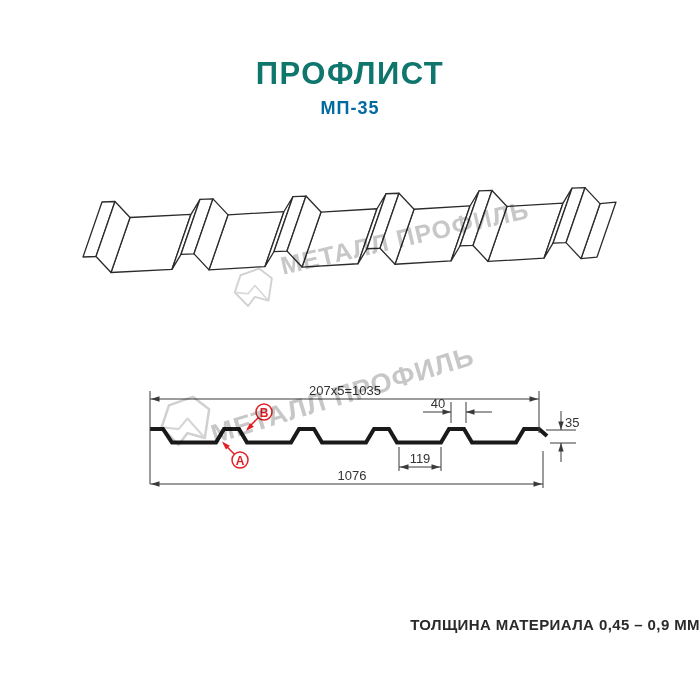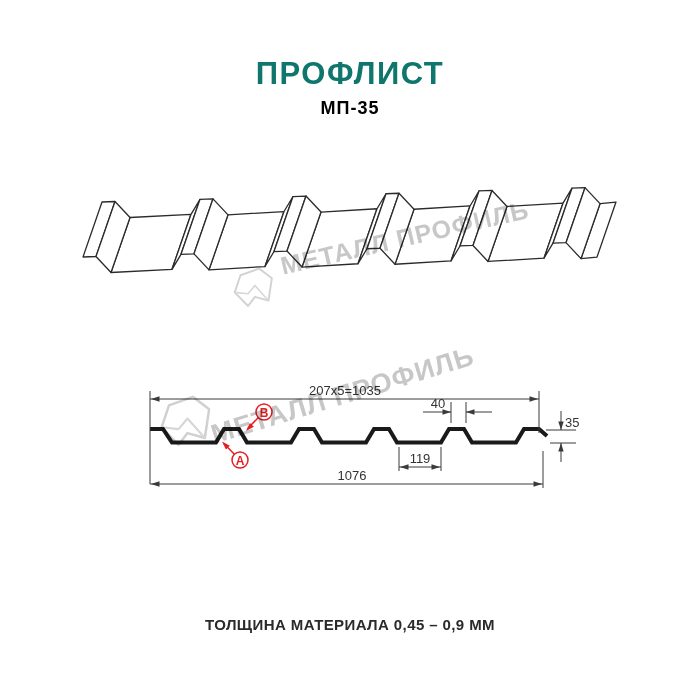--- a/index.html
+++ b/index.html
@@ -2,22 +2,22 @@
 <html><head>
 <meta charset="utf-8">
 <style>
   html,body{margin:0;padding:0;background:#fff;}
   body{width:700px;height:700px;position:relative;overflow:hidden;
        font-family:"Liberation Sans",sans-serif;}
 
   .page-title{position:absolute;top:56px;left:0;right:0;text-align:center;
     font-size:31px;font-weight:800;letter-spacing:1.5px;color:#0f766e;line-height:36px;}
   .page-subtitle{position:absolute;top:97px;left:0;right:0;text-align:center;
-    font-size:18px;font-weight:600;letter-spacing:1px;color:#000000;line-height:22px;}
-  .footer-note{position:absolute;top:613px;left:0;right:0;text-align:center;
+    font-size:18px;font-weight:600;letter-spacing:1px;color:#0369a1;line-height:22px;}
+  .footer-note{position:absolute;top:613px;left:0;right:0;text-align:right;
     font-size:15px;font-weight:600;letter-spacing:0.4px;color:#2a2a2a;line-height:24px;}
 
   #scene{position:absolute;left:0;top:0;width:700px;height:700px;z-index:2;}
 
   .face{fill:#ffffff;stroke:#2b2b2b;stroke-width:1.3;stroke-linejoin:round;}
   #profile{fill:none;stroke:#1a1a1a;stroke-width:4;stroke-linejoin:miter;}
   .dim{stroke:#3a3a3a;stroke-width:1;fill:none;}
   .dimhead{fill:#3a3a3a;stroke:none;}
   .dimtxt{font-family:"Liberation Sans",sans-serif;font-size:13px;fill:#333;}
   .red{stroke:#E31E24;stroke-width:1.5;fill:none;}

